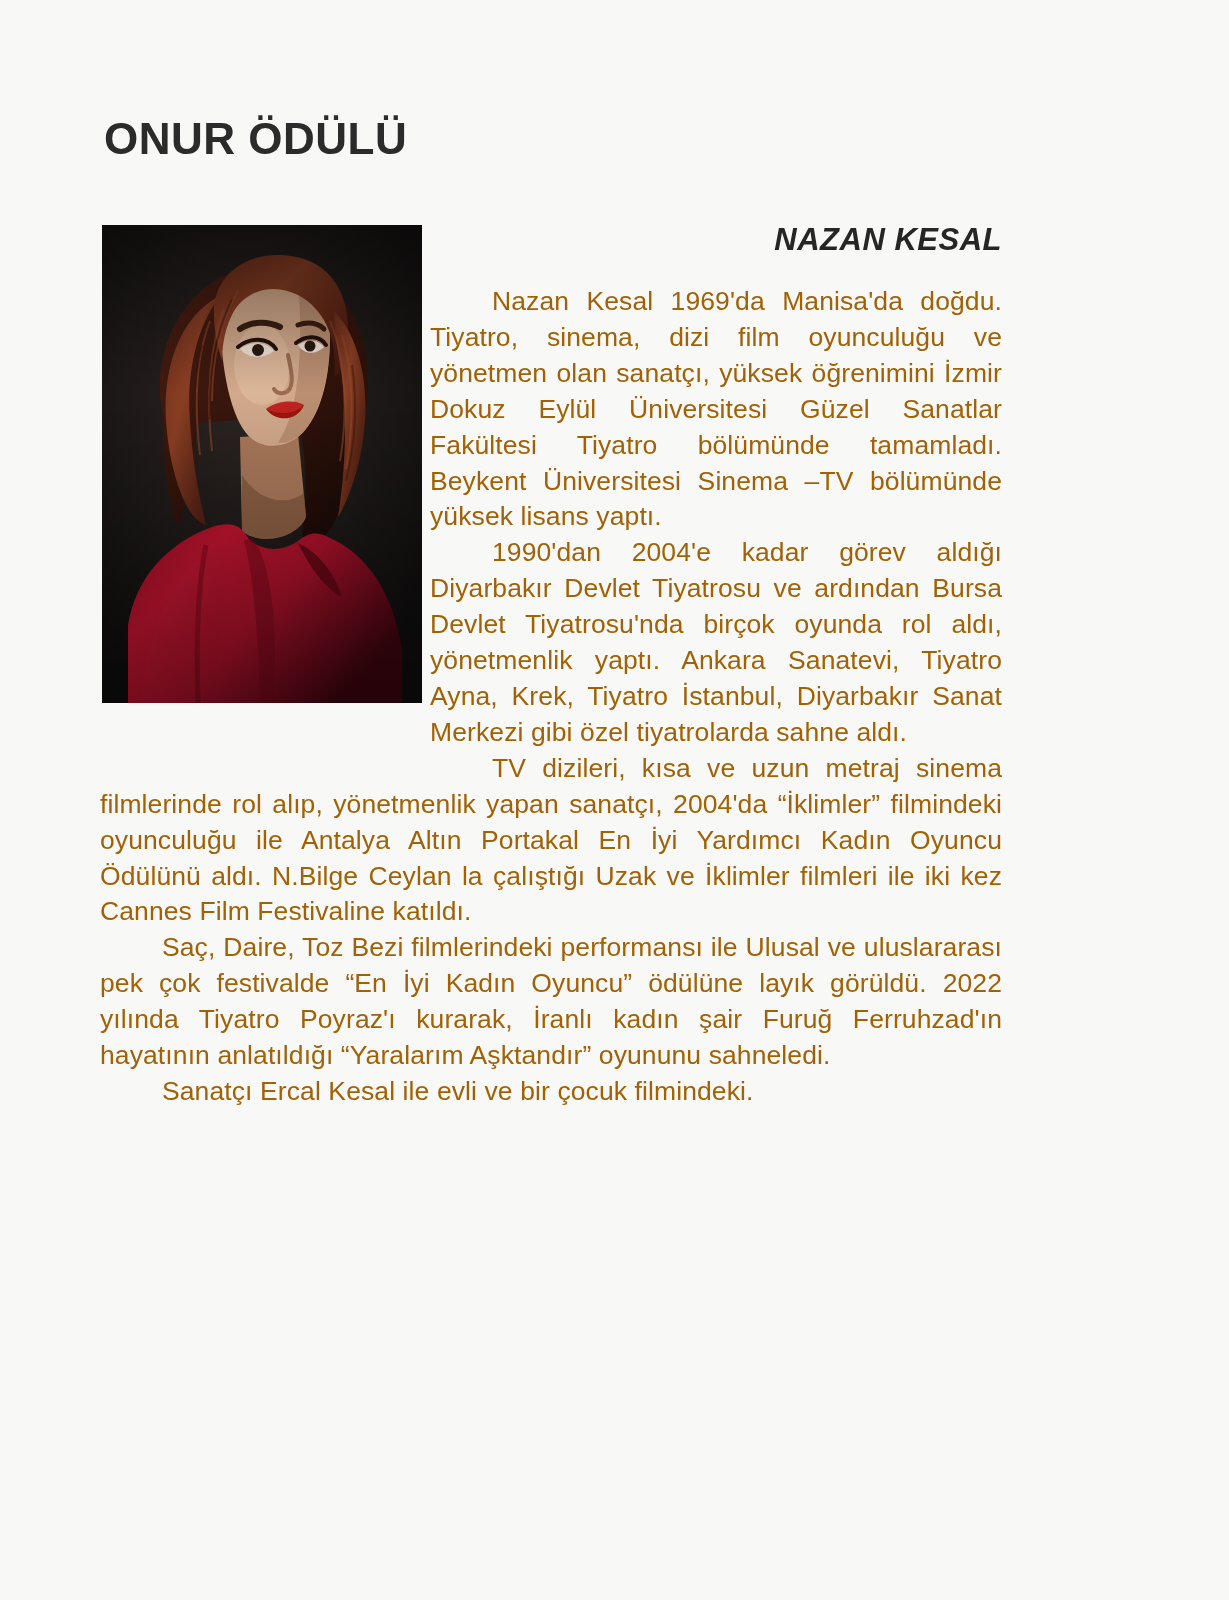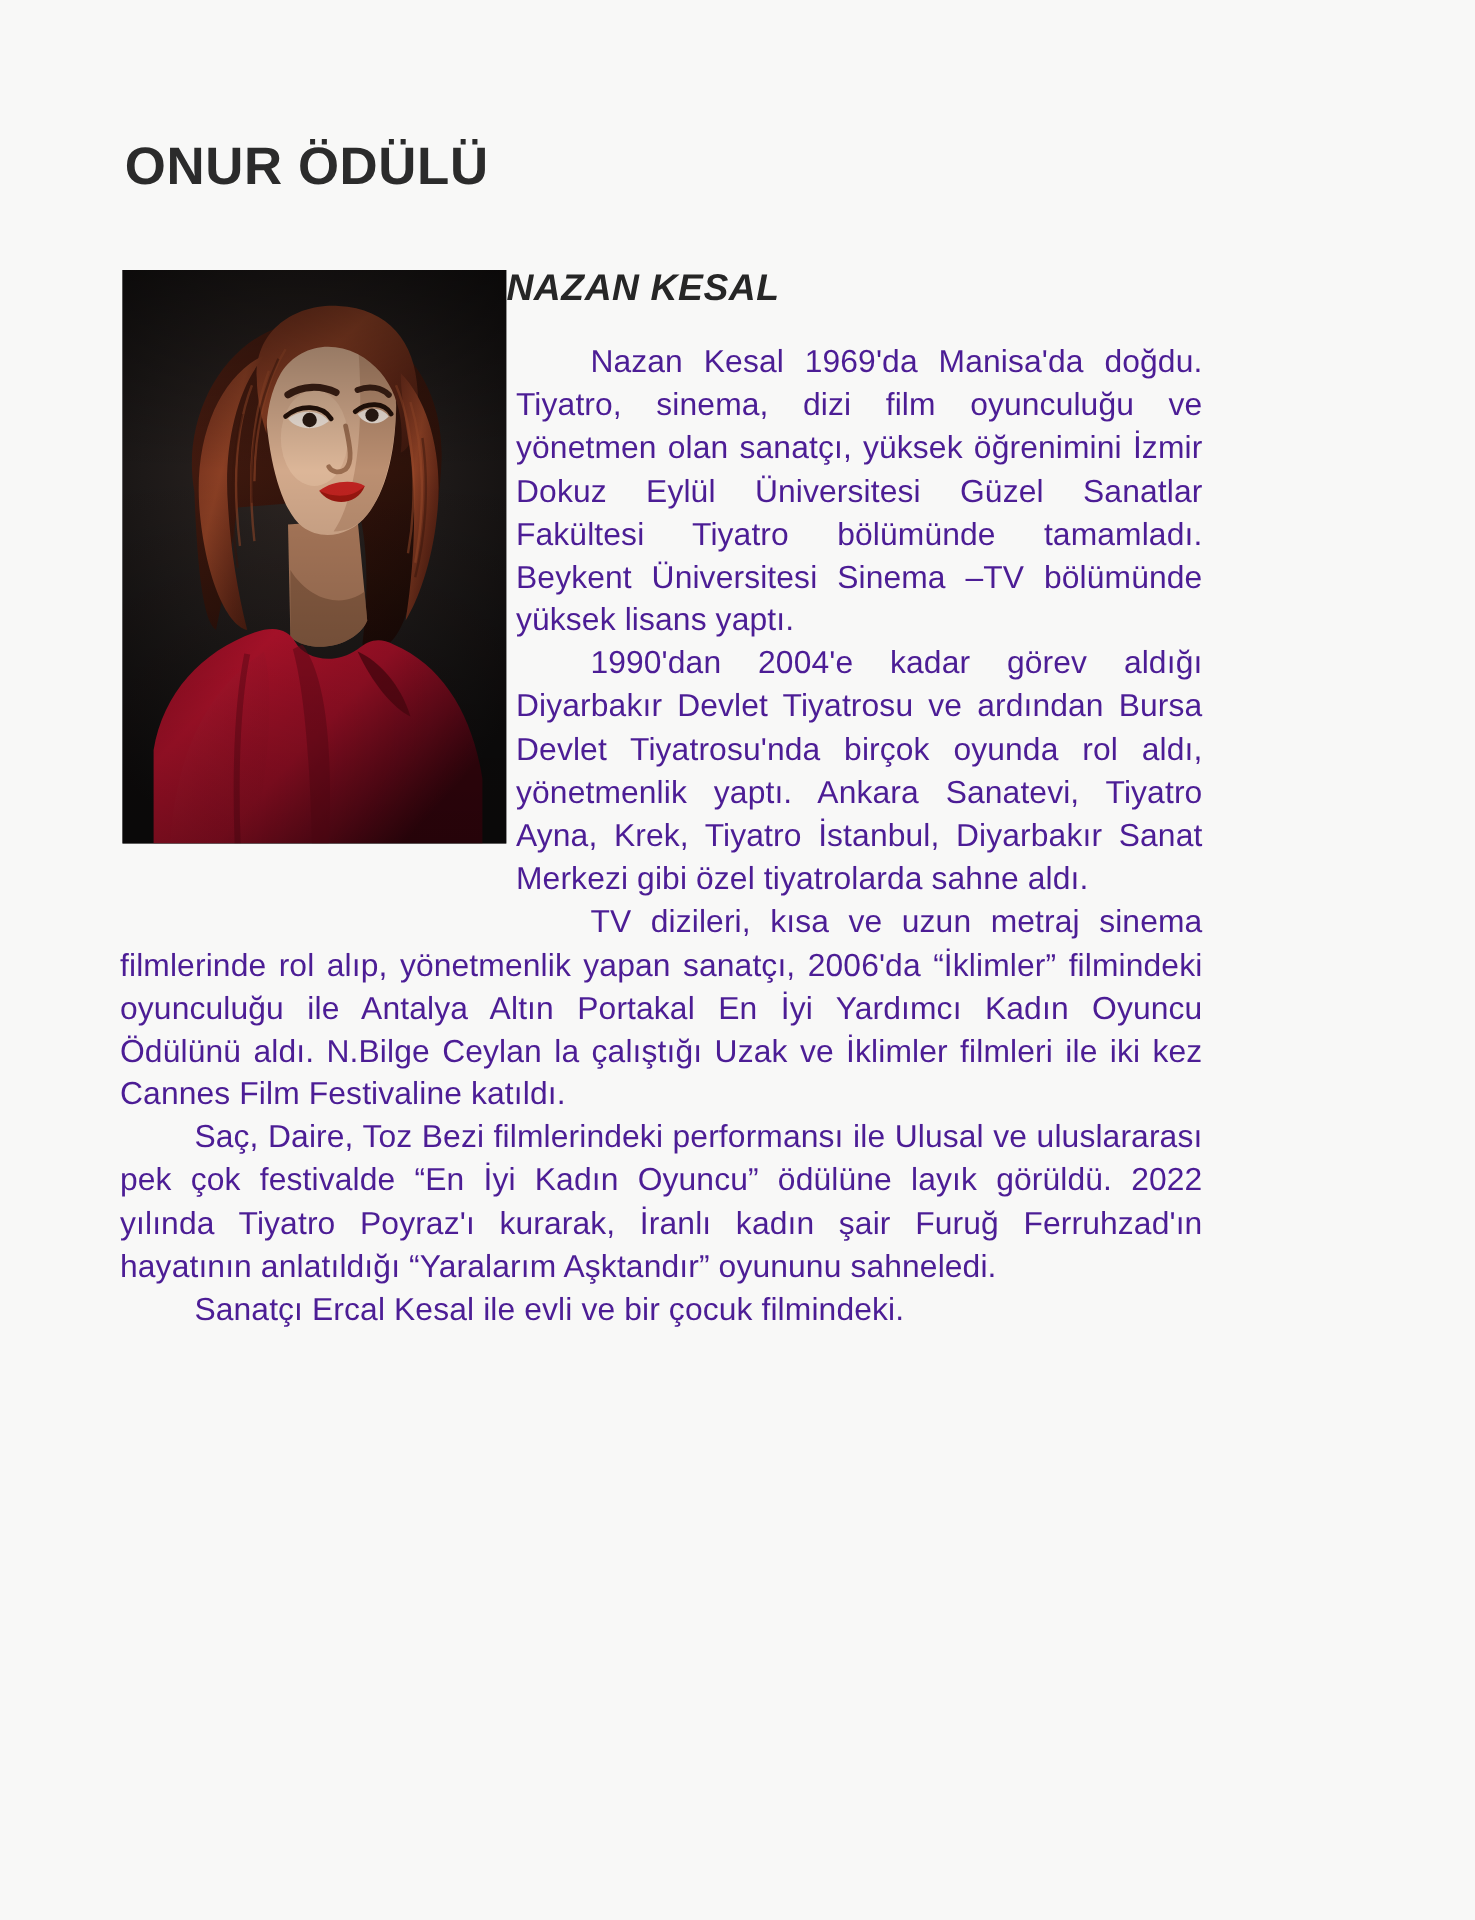--- a/index.html
+++ b/index.html
@@ -59,38 +59,38 @@
     left: 100px;
     top: 222px;
     width: 902px;
   }
   .name-heading {
     font-size: 31px;
     font-weight: 700;
     font-style: italic;
     letter-spacing: 0.5px;
     color: #262626;
-    text-align: left;
+    text-align: right;
     margin: 0 0 26px 0;
     padding-left: 322px;
     box-sizing: border-box;
     width: 100%;
   }
   .photo-float {
     float: left;
     width: 330px;
     height: 484px;
     shape-outside: margin-box;
   }
   .body-text {
     font-size: 26.5px;
     line-height: 1.355;
     text-align: justify;
     text-justify: inter-word;
-    color: #4c1d95;
+    color: #a16207;
     letter-spacing: 0.1px;
     -webkit-hyphens: none;
     hyphens: none;
   }
   .body-text p {
     margin: 0;
     text-indent: 62px;
   }
   .body-text p.last-line-natural {
     text-align-last: left;
@@ -228,19 +228,19 @@
   </div>
 
   <div class="article clearfix">
     <div class="name-heading">NAZAN KESAL</div>
 
     <div class="photo-float"></div>
 
     <div class="body-text">
       <p>Nazan Kesal 1969'da Manisa'da doğdu. Tiyatro, sinema, dizi film oyunculuğu ve yönetmen olan sanatçı, yüksek öğrenimini İzmir Dokuz Eylül Üniversitesi Güzel Sanatlar Fakültesi Tiyatro bölümünde tamamladı. Beykent Üniversitesi Sinema –TV bölümünde yüksek lisans yaptı.</p>
       <p>1990'dan 2004'e kadar görev aldığı Diyarbakır Devlet Tiyatrosu ve ardından Bursa Devlet Tiyatrosu'nda birçok oyunda rol aldı, yönetmenlik yaptı. Ankara Sanatevi, Tiyatro Ayna, Krek, Tiyatro İstanbul, Diyarbakır Sanat Merkezi gibi özel tiyatrolarda sahne aldı.</p>
-      <p>TV dizileri, kısa ve uzun metraj sinema filmlerinde rol alıp, yönetmenlik yapan sanatçı, 2006'da “İklimler” filmindeki oyunculuğu ile Antalya Altın Portakal En İyi Yardımcı Kadın Oyuncu Ödülünü aldı. N.Bilge Ceylan la çalıştığı Uzak ve İklimler filmleri ile iki kez Cannes Film Festivaline katıldı.</p>
+      <p>TV dizileri, kısa ve uzun metraj sinema filmlerinde rol alıp, yönetmenlik yapan sanatçı, 2004'da “İklimler” filmindeki oyunculuğu ile Antalya Altın Portakal En İyi Yardımcı Kadın Oyuncu Ödülünü aldı. N.Bilge Ceylan la çalıştığı Uzak ve İklimler filmleri ile iki kez Cannes Film Festivaline katıldı.</p>
       <p>Saç, Daire, Toz Bezi filmlerindeki performansı ile Ulusal ve uluslararası pek çok festivalde “En İyi Kadın Oyuncu” ödülüne layık görüldü. 2022 yılında Tiyatro Poyraz'ı kurarak, İranlı kadın şair Furuğ Ferruhzad'ın hayatının anlatıldığı “Yaralarım Aşktandır” oyununu sahneledi.</p>
       <p class="last-line-natural">Sanatçı Ercal Kesal ile evli ve bir çocuk filmindeki.</p>
     </div>
   </div>
 
 </div>
 
 </body></html>

